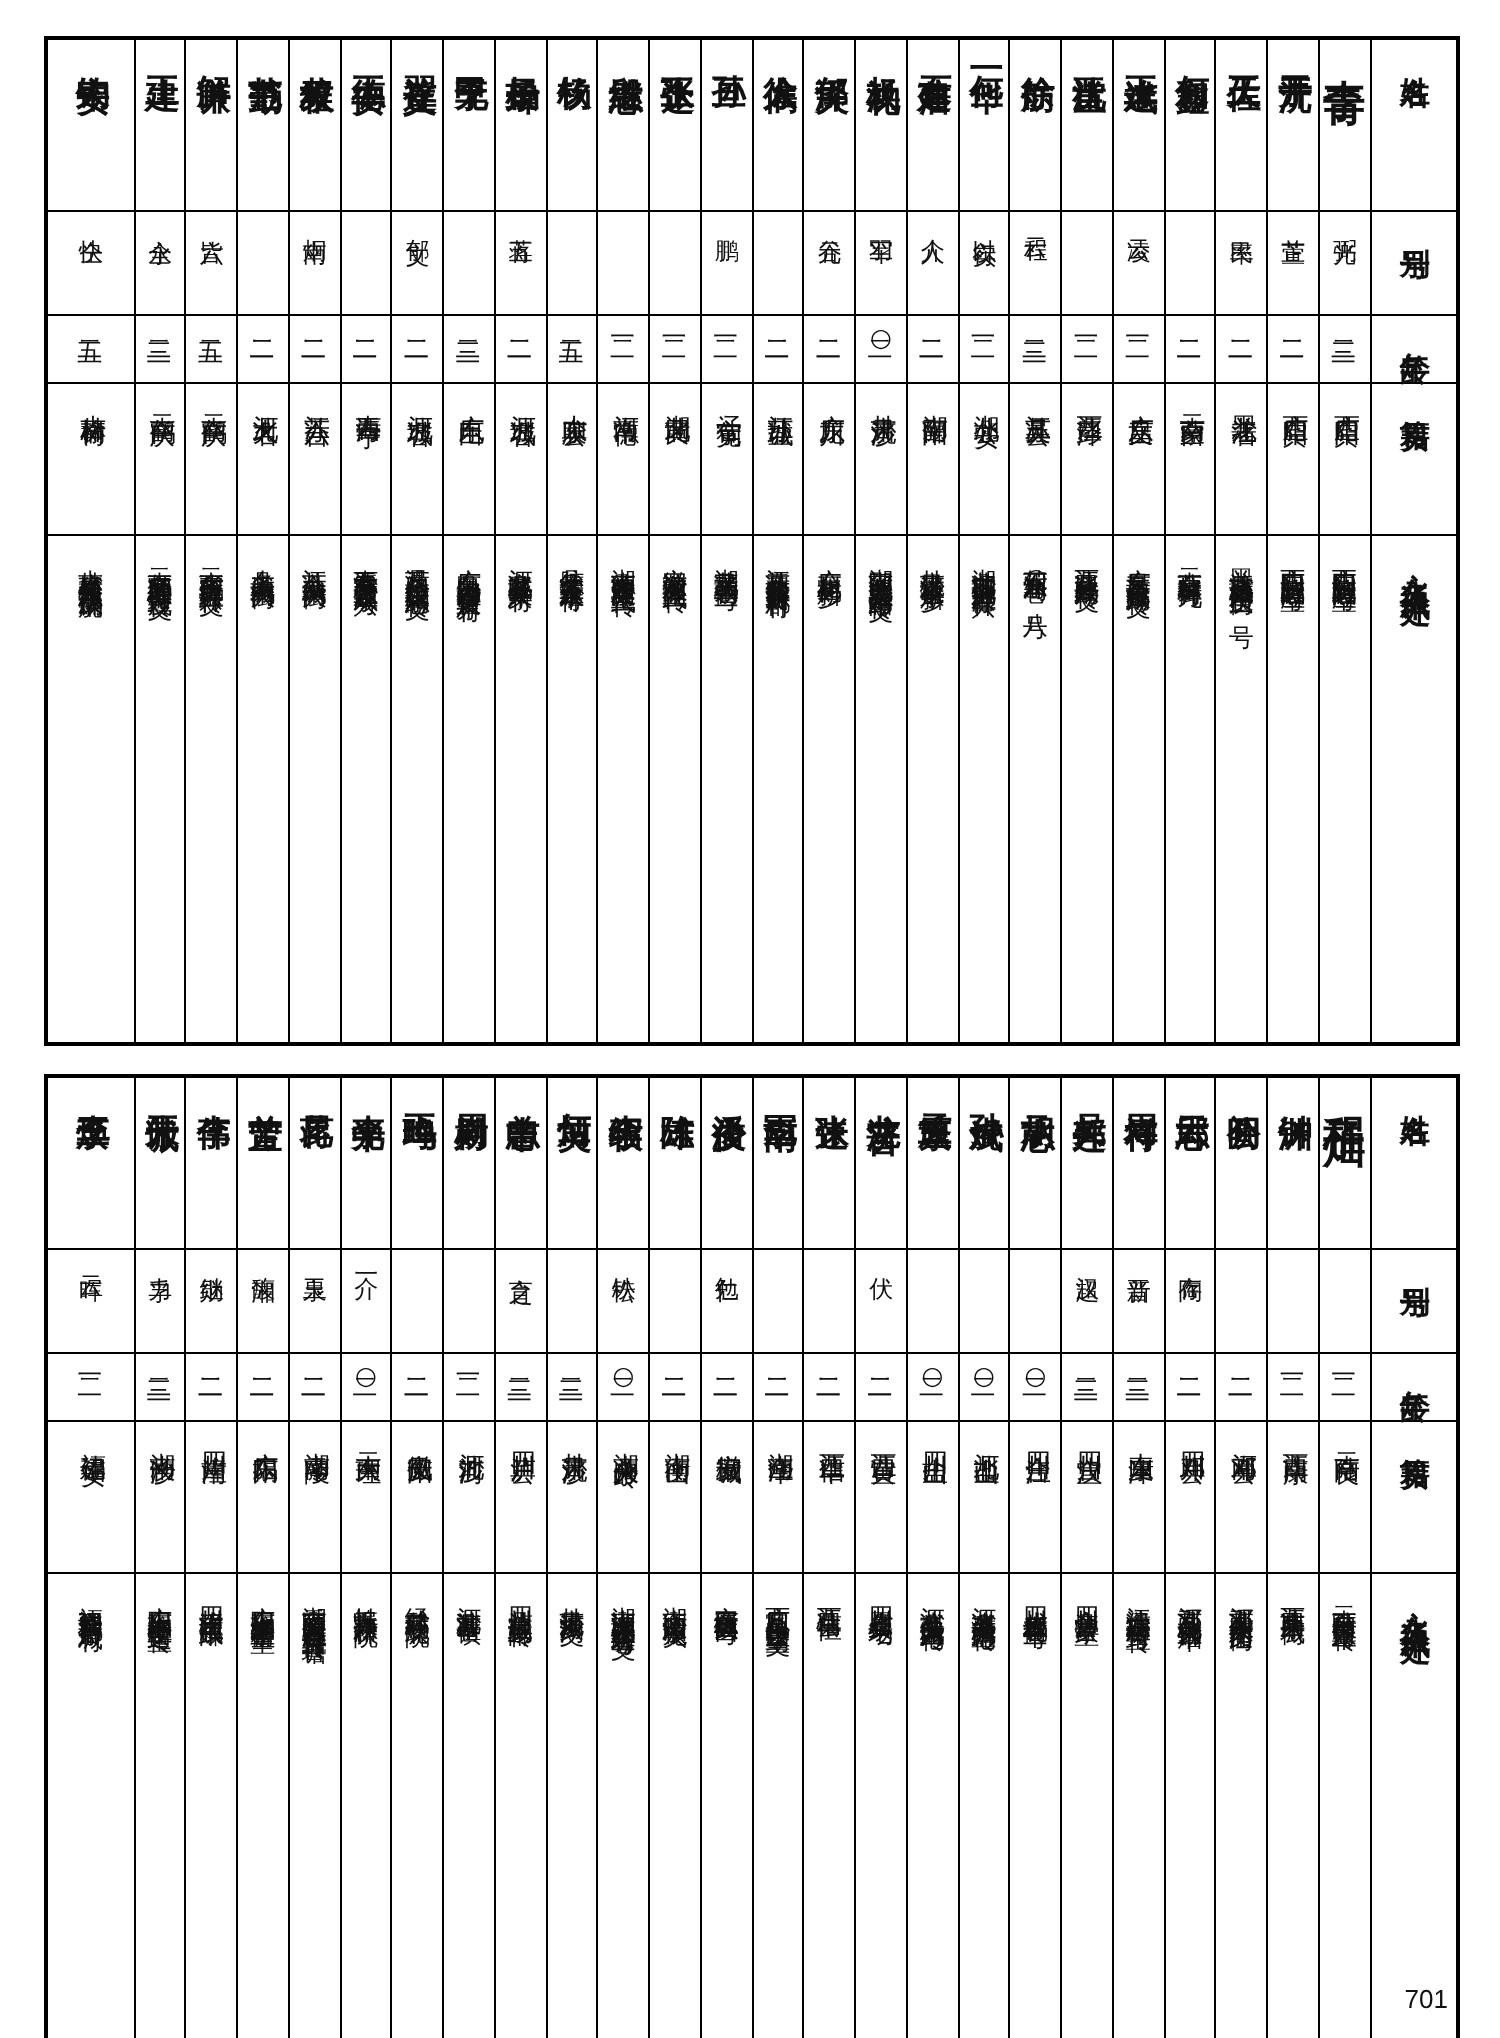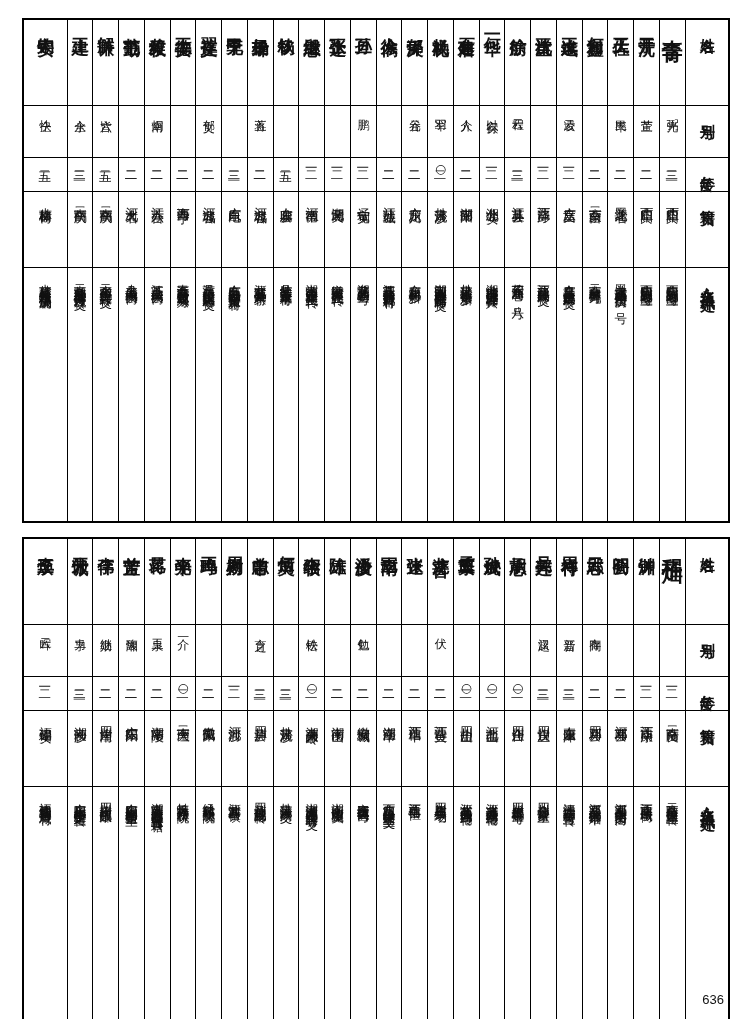--- a/index.html
+++ b/index.html
@@ -930,14 +930,14 @@
           <td class="addr">
             <div class="v">云南陆良马街皇甫立本转</div>
           </td>
           <td class="hdr hdr2">
             <div class="v">永久通讯处</div>
           </td>
         </tr>
       </tbody>
     </table>
 
-  <div class="pageno">636</div>
+  <div class="pageno">701</div>
 </div>
 
 </body></html>

